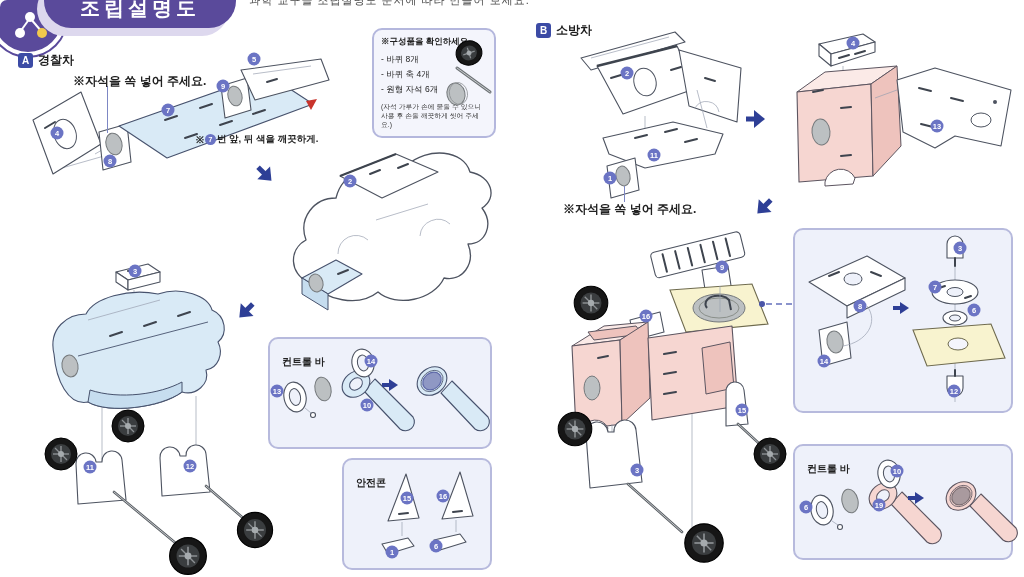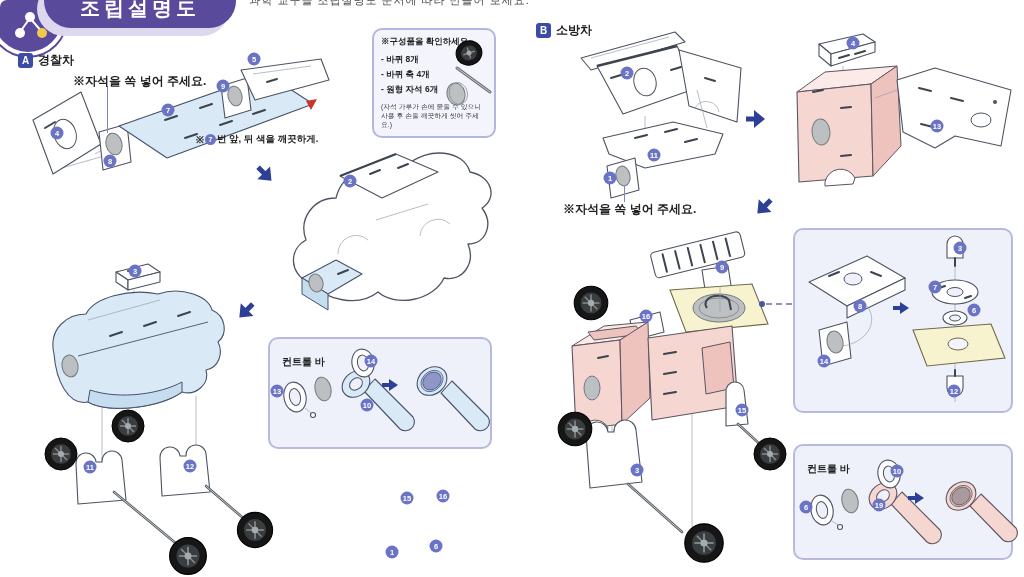--- a/index.html
+++ b/index.html
@@ -14,21 +14,21 @@
   .badge{position:absolute;left:44px;top:-26px;width:192px;height:54px;border-radius:27px;
          background:#5a4a9b;box-shadow:-7px 8px 0 #ddd8ee;display:flex;align-items:flex-end;
          justify-content:center;}
   .badge span{color:#fff;font-size:20px;font-weight:bold;letter-spacing:4px;padding-bottom:6px;}
   .subtitle{position:absolute;left:240px;top:-7px;font-size:11px;color:#4a4a4a;letter-spacing:1px;}
 
   
   .cbox{position:absolute;left:372px;top:28px;width:124px;height:110px;background:#f4f5fc;
         border:2px solid #b4b7dd;border-radius:10px;box-sizing:border-box;padding:6px 7px;}
   .cbox .t{font-size:8.5px;font-weight:bold;margin-bottom:4px;}
-  .cbox .it{font-size:8.5px;font-weight:bold;line-height:15px;}
+  .cbox .it{font-size:8.5px;font-weight:normal;line-height:15px;}
   .cbox .nt{font-size:6.8px;line-height:9px;margin-top:5px;color:#333;}
 
   
   .seclab{position:absolute;display:flex;align-items:center;gap:5px;}
   .seclab .sq{width:15px;height:15px;background:#3c4ba5;border-radius:3px;color:#fff;
               font-size:10px;font-weight:bold;display:flex;align-items:center;justify-content:center;}
   .seclab .tt{font-size:12px;font-weight:bold;color:#1c1c1c;}
 
   
   .pn{position:absolute;width:13px;height:13px;border-radius:50%;background:#6b74c4;color:#fff;
@@ -229,20 +229,33 @@
         <path d="M0 6 H8" stroke="#2e3f96" stroke-width="4"></path>
           <polygon class="arrw" points="7,0 16,6 7,12"></polygon>
       </g>
       <path class="blue" d="M171,54 L205,90 a9,9 0 0 0 13,-12 L182,42 Z"></path>
       <ellipse cx="162" cy="42" rx="16" ry="13" class="blue" transform="rotate(-40 162 42)"></ellipse>
       <ellipse cx="162" cy="42" rx="12" ry="9.5" fill="none" stroke="#47526d" stroke-width="0.8" transform="rotate(-40 162 42)"></ellipse>
       <ellipse cx="162" cy="42" rx="10" ry="8" fill="#8f98c4" stroke="#5f69a8" stroke-width="1.2" transform="rotate(-40 162 42)"></ellipse>
     </svg>
   </div>
 
+  <div class="dbox" style="left:342px;top:458px;width:150px;height:112px">
+    <div class="bt">안전콘</div>
+    <svg width="150" height="112" viewBox="0 0 150 112">
+      <path class="o" d="M62,14 L75,58 L44,61 Z"></path>
+      <line x1="55" y1="54" x2="64" y2="53" class="slot"></line>
+      <line x1="58" y1="62" x2="58" y2="76" class="thin"></line>
+      <path class="o" d="M38,84 L64,78 L70,86 L44,94 Z"></path>
+      <path class="o" d="M116,12 L129,56 L98,59 Z"></path>
+      <line x1="109" y1="52" x2="118" y2="51" class="slot"></line>
+      <line x1="112" y1="60" x2="112" y2="72" class="thin"></line>
+      <path class="o" d="M90,80 L116,74 L122,82 L96,90 Z"></path>
+    </svg>
+  </div>
 
   <div class="seclab" style="left:536px;top:22px">
     <span class="sq">B</span>
     <span class="tt">소방차</span>
   </div>
 
   <svg class="abs" style="left:545px;top:30px" width="215" height="190" viewBox="0 0 215 190">
     <path class="o" d="M36,28 L130,2 L140,12 L46,40 Z"></path>
     <line x1="46" y1="28" x2="124" y2="7" class="thin"></line>
     <path class="o" d="M52,36 L132,16 L152,58 L78,84 Z"></path>

